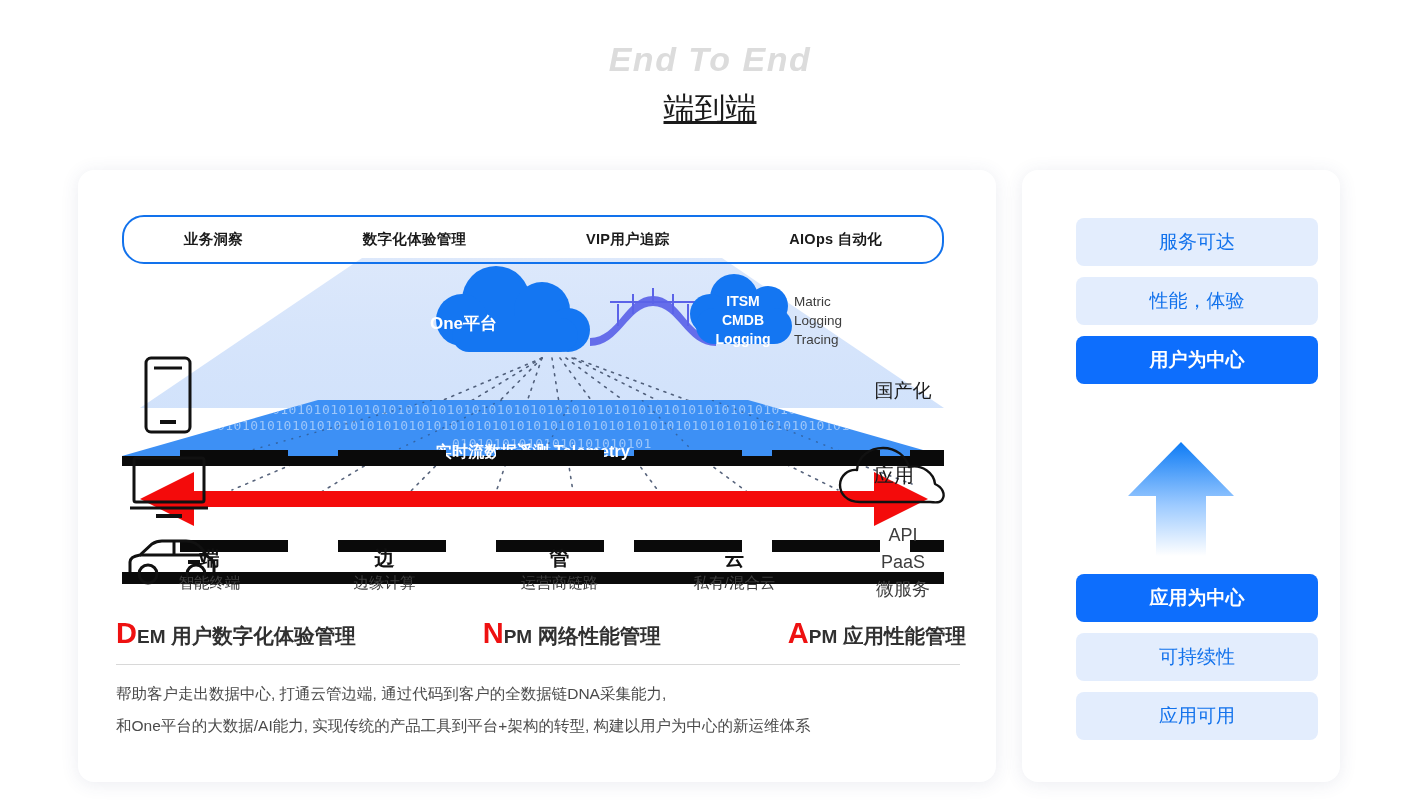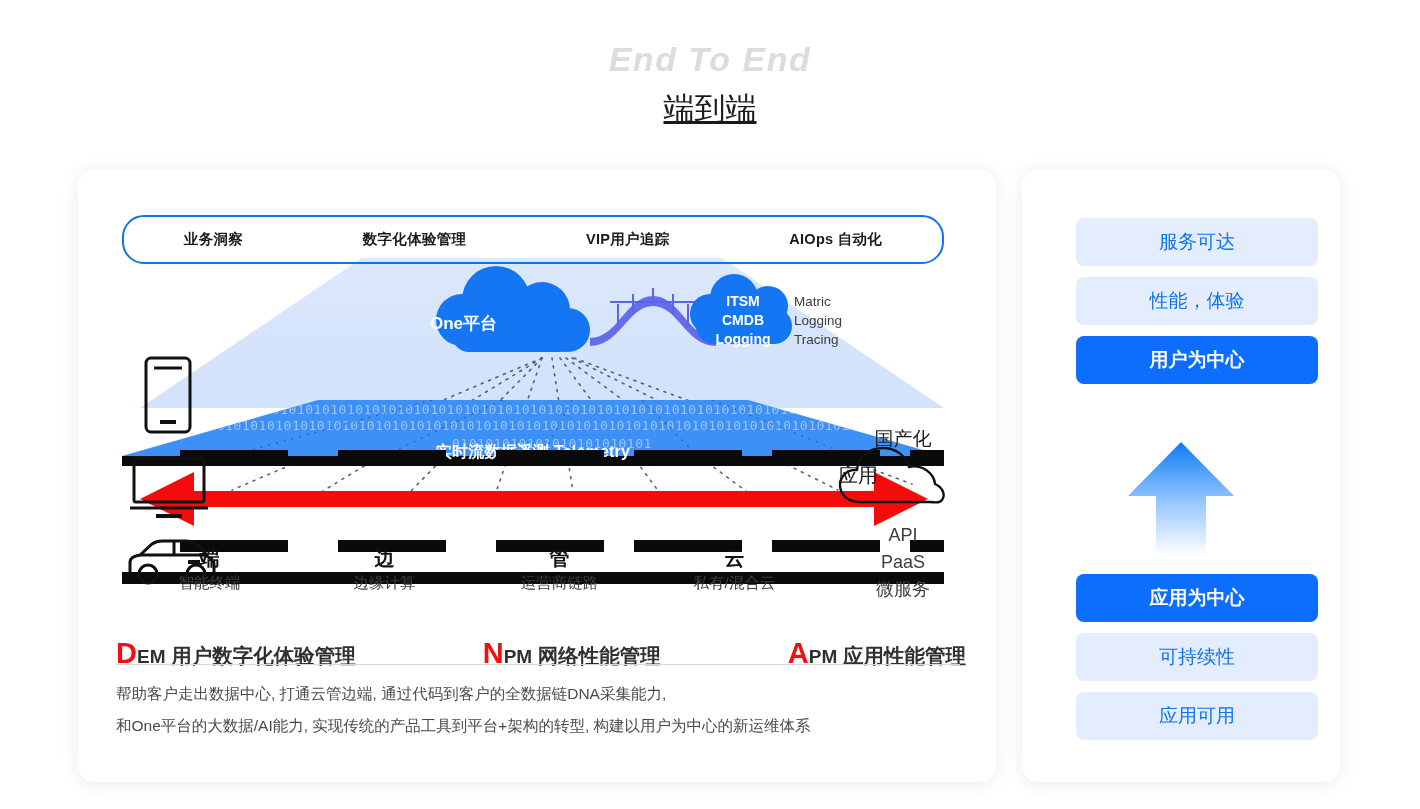--- a/index.html
+++ b/index.html
@@ -90,42 +90,42 @@
 
   
   .road { position: absolute; left: 44px; top: 252px; width: 822px; height: 210px; z-index: 6; }
 
   
   .devcol { position: absolute; left: 44px; top: 180px; width: 96px; height: 260px; z-index: 7; }
 
   
   .appcloud { position: absolute; left: 760px; top: 270px; width: 112px; height: 70px; z-index: 7; }
   .appcloud .lbl {
-    position: absolute; left: 0; top: 22px; width: 112px; 
+    position: absolute; left: 0; top: 22px; width: 112px; text-align: center;
     font-size: 20px; color: #1a1a1a;
   }
   .guochan {
     position: absolute; left: 770px; top: 208px; width: 110px; text-align: center;
-    font-size: 19px; color: #1a1a1a; z-index: 7; margin-top: 48px;
+    font-size: 19px; color: #1a1a1a; z-index: 7;
   }
   .api-stack {
     position: absolute; left: 768px; top: 352px; width: 114px; text-align: center;
     font-size: 18px; color: #3d3d3d; line-height: 27px; z-index: 7;
   }
 
   
   .collabels { position: absolute; left: 44px; top: 375px; width: 700px; height: 60px; z-index: 7; display: flex; }
   .collabels .col { flex: 1; text-align: center; }
   .collabels .big { font-size: 20px; font-weight: bold; color: #111; line-height: 26px; }
   .collabels .sub { font-size: 15.5px; color: #3d3d3d; line-height: 24px; }
 
   
   .mrow {
     position: absolute; left: 38px; top: 448px; width: 850px; height: 36px; z-index: 7;
-    display: flex; justify-content: space-between; align-items: center; margin-top: 20px;
+    display: flex; justify-content: space-between; align-items: center;
   }
   .mitem { font-size: 20.5px; font-weight: bold; color: #303030; white-space: nowrap; }
   .mitem .cap { color: #ee1111; font-size: 29px; font-weight: bold; line-height: 0; }
   .mitem .rest { font-size: 19px; }
 
   
   .divider {
     position: absolute; left: 38px; top: 494px; width: 844px; height: 1px;
     background: #d8d8d8; z-index: 7;
   }

